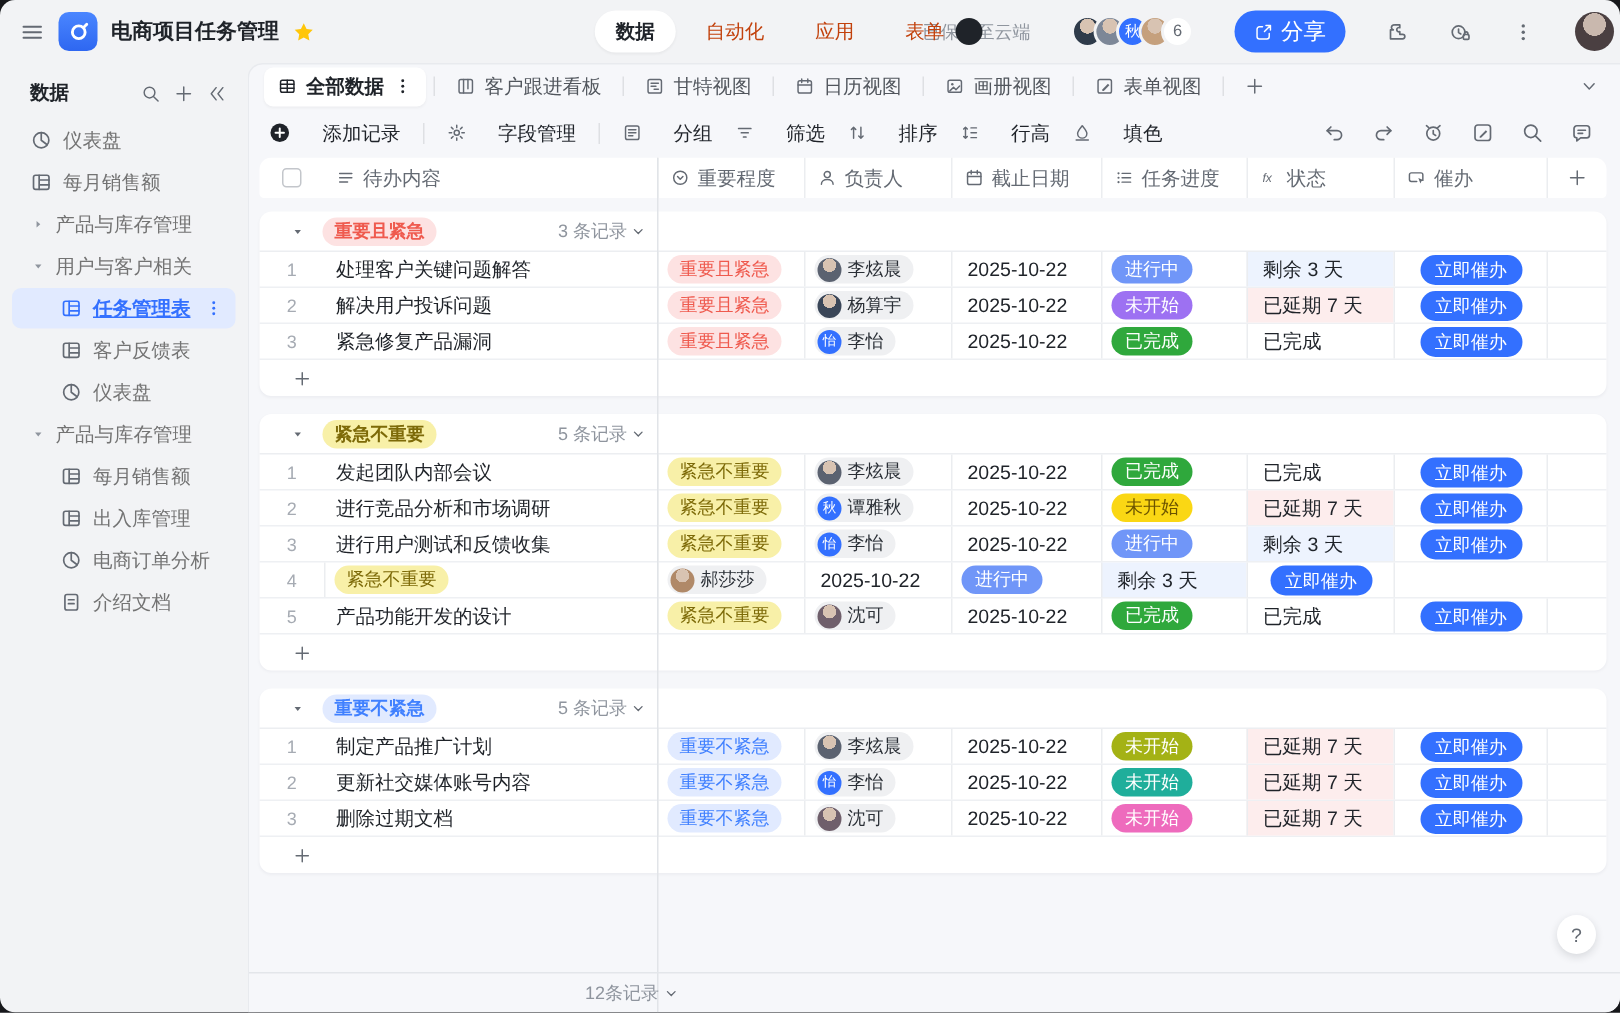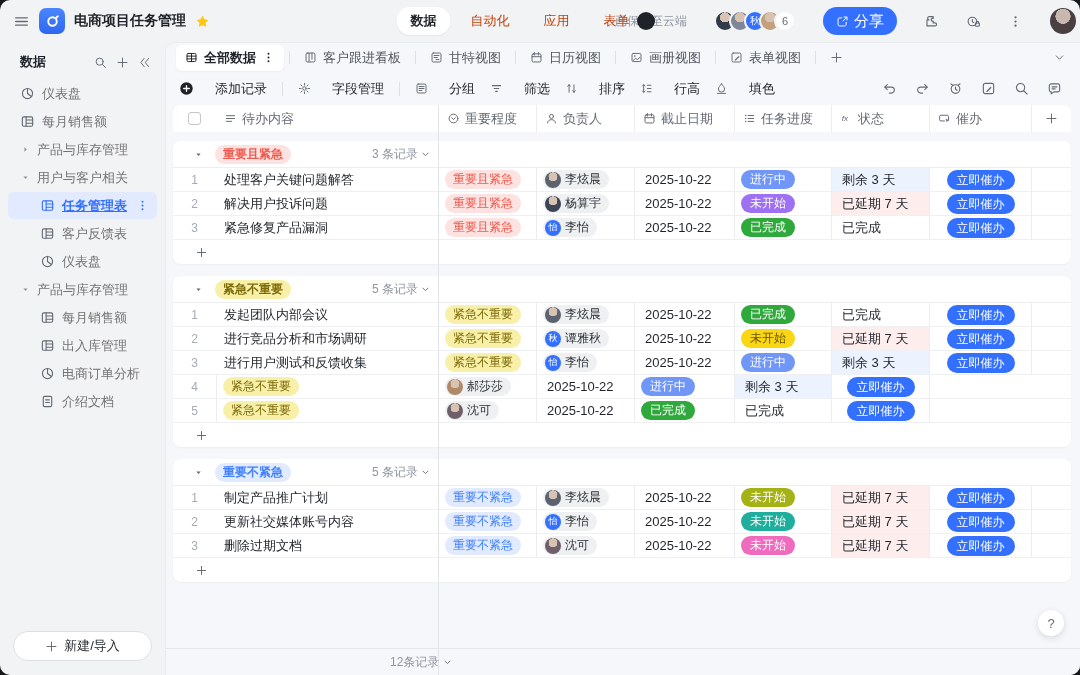--- a/index.html
+++ b/index.html
@@ -312,28 +312,20 @@
         <div class="side-item child">
           <span class="ic">
             <svg viewBox="0 0 16 16">
               <rect x="3.5" y="2.5" width="9" height="11" rx="1.5" stroke="currentColor" stroke-width="1.2" fill="none" stroke-linecap="round" stroke-linejoin="round"></rect>
               <path d="M6 6.2h4M6 9h4" stroke="currentColor" stroke-width="1.2" fill="none" stroke-linecap="round" stroke-linejoin="round"></path>
             </svg>
           </span>
           <span class="lbl">介绍文档</span>
         </div>
       </div>
-    <button class="new-btn">
-      <span class="ic m">
-          <svg viewBox="0 0 16 16">
-            <path d="M8 2.5v11M2.5 8h11" stroke="currentColor" stroke-width="1.2" fill="none" stroke-linecap="round" stroke-linejoin="round"></path>
-          </svg>
-        </span>
-      <span>新建/导入</span>
-    </button>
   </aside>
 
   <main class="main">
     <div class="viewtabs" id="view-tabs">
         <div class="vtab active">
           <span class="ic m">
             <svg viewBox="0 0 16 16">
               <rect x="2.5" y="3" width="11" height="10" rx="1.5" stroke="currentColor" stroke-width="1.2" fill="none" stroke-linecap="round" stroke-linejoin="round"></rect>
               <path d="M8 3v10M2.5 6.3h11M2.5 9.7h11" stroke="currentColor" stroke-width="1.2" fill="none" stroke-linecap="round" stroke-linejoin="round"></path>
             </svg>
@@ -788,20 +780,21 @@
                 <span class="prog pg-blue">进行中</span>
               </div>
               <div class="cell c-status bl st-blue">剩余 3 天</div>
               <div class="cell c-remind bl">
                 <button class="remind-btn">立即催办</button>
               </div>
               <div class="cell bl"></div>
             </div>
             <div class="grow cols">
               <div class="cell c-num">5</div>
+              <div class="cell c-content">产品功能开发的设计</div>
               <div class="cell c-pad6 bl">
                 <span class="pill pr-yellow">紧急不重要</span>
               </div>
               <div class="cell c-pad6 bl">
                 <span class="chip">
                   <span class="av" style="background: radial-gradient(circle at 50% 30%, rgb(216, 195, 178) 0px, rgb(216, 195, 178) 32%, rgb(111, 95, 107) 33%, rgb(111, 95, 107) 100%);"></span>
                   <span>沈可</span>
                 </span>
               </div>
               <div class="cell c-date bl">2025-10-22</div>

